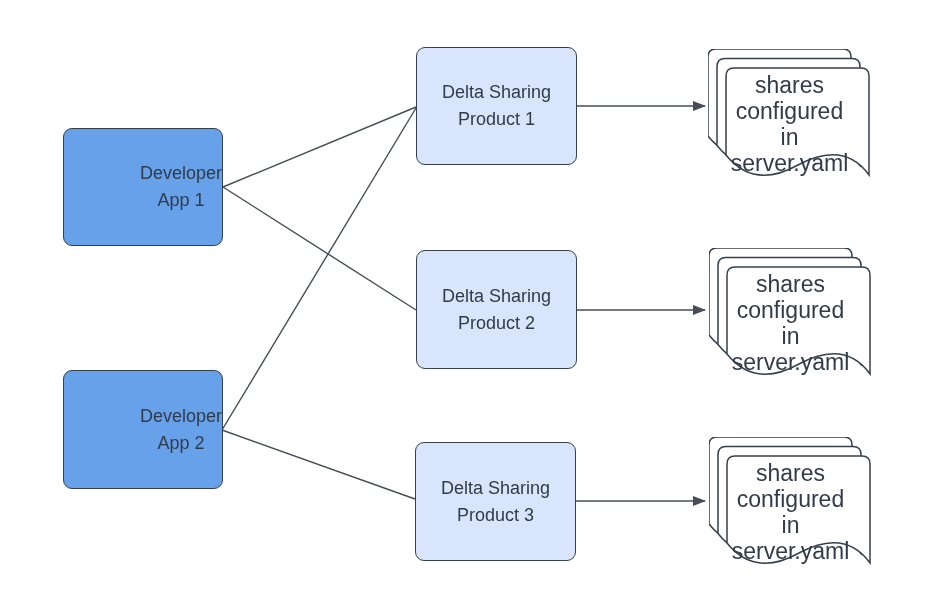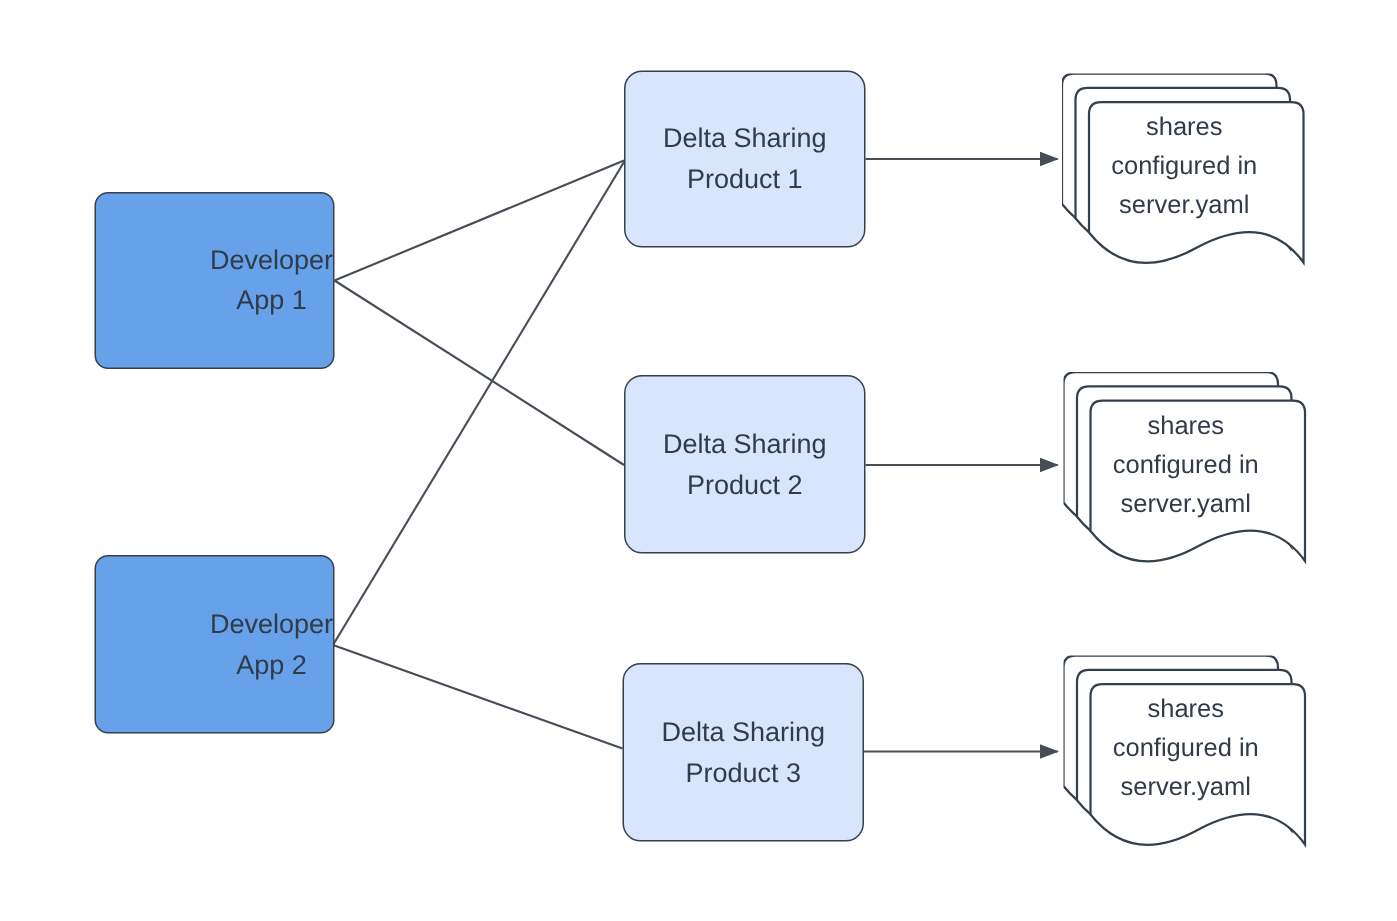--- a/index.html
+++ b/index.html
@@ -8,32 +8,32 @@
     font-family:"Liberation Sans","DejaVu Sans",sans-serif;overflow:hidden;
   }
   svg.edge-layer{position:absolute;left:0;top:0;z-index:1;}
   .edge{stroke:var(--connector,#474d56);stroke-width:1.4;fill:none;}
   .node{
     position:absolute;z-index:2;box-sizing:border-box;
     border:1.6px solid var(--node-border,#35404d);border-radius:9px;
     display:flex;align-items:center;justify-content:center;
   }
   .node--app{background:var(--app-fill,#66a1ea);justify-content:flex-end;}
-  .node--product{background:var(--product-fill,#d8e5fc);border-radius:12px;}
+  .node--product{background:var(--product-fill,#d8e5fc);}
   .node-label{
     white-space:pre-line;text-align:center;
     font-size:18px;line-height:27px;color:var(--text-color,#313b49);
   }
   .doc-stack{position:absolute;z-index:2;width:185px;height:155px;}
   .doc-stack svg{position:absolute;left:0;top:0;}
   .doc-shape{fill:#ffffff;stroke:var(--node-border,#35404d);stroke-width:1.5;}
   .doc-label{
     position:absolute;left:18px;top:23px;width:127px;
     white-space:pre-line;text-align:center;
-    font-size:17px;line-height:26px;color:var(--text-color,#313b49);
+    font-size:23px;line-height:26px;color:var(--text-color,#313b49);
   }
 </style>
 </head>
 <body>
 
 <div class="canvas">
 
   <svg class="edge-layer" width="931" height="614" viewBox="0 0 931 614">
     <defs>
       <marker id="arrowhead" markerUnits="userSpaceOnUse" markerWidth="15" markerHeight="11" refX="12" refY="5" orient="auto">

